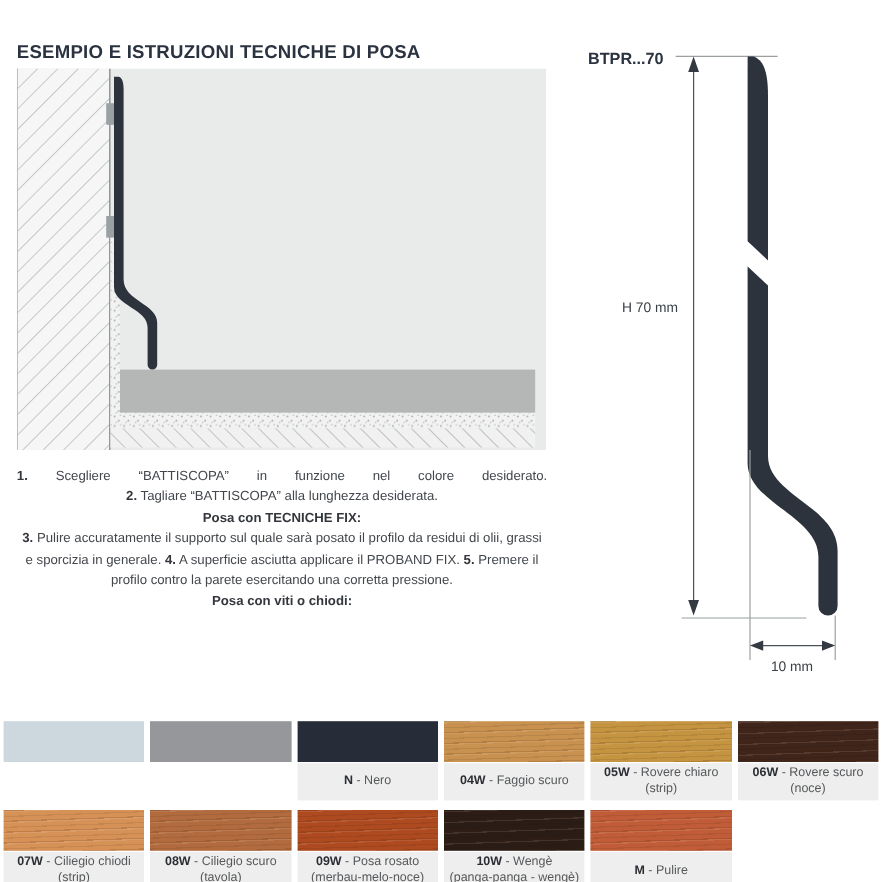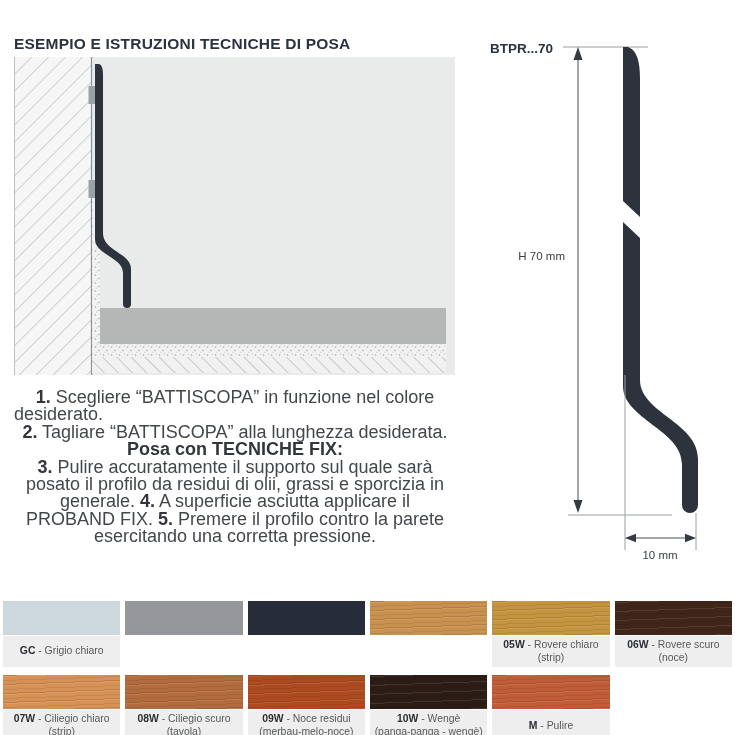--- a/index.html
+++ b/index.html
@@ -11,21 +11,21 @@
     position:absolute;left:14px;top:35px;margin:0;
     font-size:15.5px;font-weight:700;color:#2b3340;letter-spacing:.2px;
   }
   .diagram-svg{position:absolute;left:14px;top:57px;}
   .dim-svg{position:absolute;left:455px;top:38px;}
   .btpr{
     position:absolute;left:462px;top:41px;font-size:13.5px;font-weight:700;color:#2b3340;padding-left:28px;
   }
   .instructions{
     position:absolute;left:14px;top:389px;width:442px;
-    font-size:18px;line-height:17.4px;color:#43474c;
+    font-size:11px;line-height:17.4px;color:#43474c;
   }
   .instructions p{margin:0;text-align:center;}
   .instructions b{color:#33373c;}
   .just{text-align:justify;text-align-last:justify;}
   .jpara{text-align:justify;}
   .bold{font-weight:700;color:#33373c;}
   .dimtext{font-size:11.5px;fill:#3a4046;font-family:"Liberation Sans","DejaVu Sans",sans-serif;}
   
   .swatches{
     position:absolute;left:3px;top:601px;width:729px;
@@ -84,20 +84,21 @@
     <rect x="74.5" y="29" width="6.5" height="18" fill="#9aa1a4"></rect>
     <rect x="74.5" y="123" width="6.5" height="18" fill="#9aa1a4"></rect>
     <path d="M 81 7 L 85 7 C 88 8 89 12 89 17 L 89 176 C 89 194 117 196 117 212 L 117 247 A 4 4 0 0 1 109 247 L 109 216 C 109 200 81 198 81 182 Z" fill="#2d333c"></path>
   </svg>
 
   <div class="instructions">
     <p class="just"><b>1.</b><span> Scegliere “BATTISCOPA” in funzione nel colore desiderato.</span></p>
     <p><b>2.</b><span> Tagliare “BATTISCOPA” alla lunghezza desiderata.</span></p>
     <p class="bold">Posa con TECNICHE FIX:</p>
     <p class="jpara"><b>3.</b><span> Pulire accuratamente il supporto sul quale sarà posato il profilo da residui di olii, grassi e sporcizia in generale. </span><b>4.</b><span> A superficie asciutta applicare il PROBAND FIX. </span><b>5.</b><span> Premere il profilo contro la parete esercitando una corretta pressione.</span></p>
+    <p class="bold">Posa con viti o chiodi:</p>
   </div>
 
   <div class="btpr">BTPR...70</div>
 
   <svg class="dim-svg" width="280" height="535" viewBox="0 0 280 535">
 
     <line x1="108" y1="9" x2="193" y2="9" stroke="#9aa0a2" stroke-width="1"></line>
     <line x1="113" y1="477" x2="217" y2="477" stroke="#9aa0a2" stroke-width="1"></line>
 
     <line x1="123" y1="20" x2="123" y2="464" stroke="#4a5058" stroke-width="1"></line>
@@ -113,36 +114,40 @@
     <line x1="180" y1="500" x2="231" y2="500" stroke="#4a5058" stroke-width="1"></line>
     <polygon points="170,500 181,495.8 181,504.2" fill="#343a42"></polygon>
     <polygon points="241,500 230,495.8 230,504.2" fill="#343a42"></polygon>
     <text class="dimtext" x="205" y="521" text-anchor="middle">10 mm</text>
   </svg>
 
   <div class="swatches">
 
     <div class="cell">
       <div class="sw" style="background-color: rgb(204, 216, 221);"></div>
-      <div class="lab">
-        <div class="l1"><b class="code">GC</b><span class="name"> - Grigio chiaro</span></div>
-
-      </div>
     </div>
 
     <div class="cell">
       <div class="sw" style="background-color: rgb(149, 151, 154);"></div>
     </div>
 
     <div class="cell">
       <div class="sw" style="background-color: rgb(38, 44, 56);"></div>
+      <div class="lab">
+        <div class="l1"><b class="code">N</b><span class="name"> - Nero</span></div>
+
+      </div>
     </div>
 
     <div class="cell">
       <div class="sw wood" style="background-color: rgb(200, 145, 79);"></div>
+      <div class="lab">
+        <div class="l1"><b class="code">04W</b><span class="name"> - Faggio scuro</span></div>
+
+      </div>
     </div>
 
     <div class="cell">
       <div class="sw wood" style="background-color: rgb(196, 148, 64);"></div>
       <div class="lab">
         <div class="l1"><b class="code">05W</b><span class="name"> - Rovere chiaro</span></div>
         <div class="sub">(strip)</div>
       </div>
     </div>
 
@@ -150,37 +155,37 @@
       <div class="sw wood" style="background-color: rgb(64, 37, 26);"></div>
       <div class="lab">
         <div class="l1"><b class="code">06W</b><span class="name"> - Rovere scuro</span></div>
         <div class="sub">(noce)</div>
       </div>
     </div>
 
     <div class="cell">
       <div class="sw wood" style="background-color: rgb(214, 145, 87);"></div>
       <div class="lab">
-        <div class="l1"><b class="code">07W</b><span class="name"> - Ciliegio chiaro</span></div>
+        <div class="l1"><b class="code">07W</b><span class="name"> - Ciliegio chiodi</span></div>
         <div class="sub">(strip)</div>
       </div>
     </div>
 
     <div class="cell">
       <div class="sw wood" style="background-color: rgb(178, 107, 62);"></div>
       <div class="lab">
         <div class="l1"><b class="code">08W</b><span class="name"> - Ciliegio scuro</span></div>
         <div class="sub">(tavola)</div>
       </div>
     </div>
 
     <div class="cell">
       <div class="sw wood" style="background-color: rgb(173, 74, 32);"></div>
       <div class="lab">
-        <div class="l1"><b class="code">09W</b><span class="name"> - Noce residui</span></div>
+        <div class="l1"><b class="code">09W</b><span class="name"> - Posa rosato</span></div>
         <div class="sub">(merbau-melo-noce)</div>
       </div>
     </div>
 
     <div class="cell">
       <div class="sw wood" style="background-color: rgb(43, 29, 22);"></div>
       <div class="lab">
         <div class="l1"><b class="code">10W</b><span class="name"> - Wengè</span></div>
         <div class="sub">(panga-panga - wengè)</div>
       </div>

